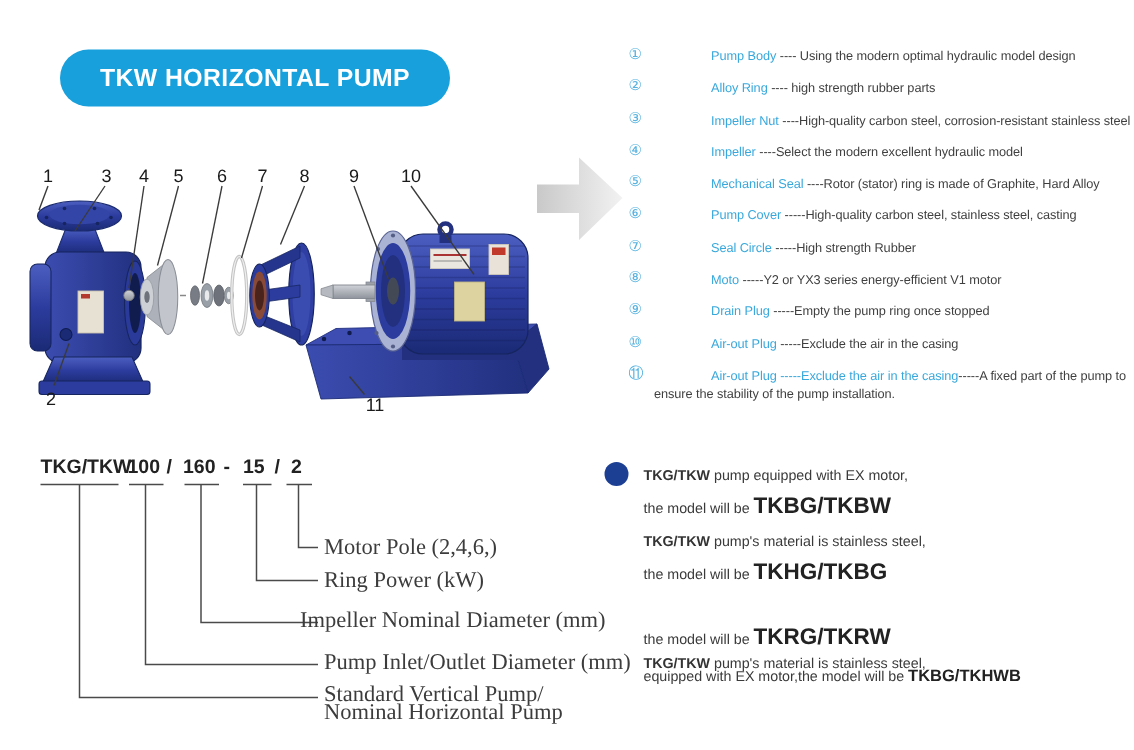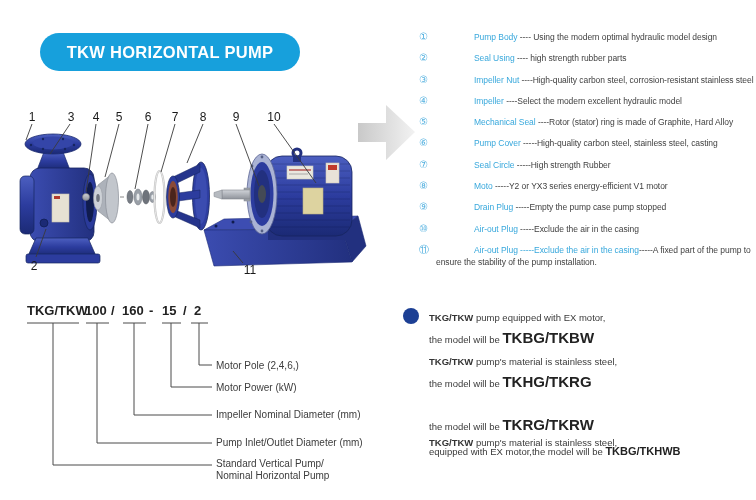--- a/index.html
+++ b/index.html
@@ -21,21 +21,21 @@
   .part-item { position:relative; padding-left:17px; font-size:8.5px; line-height:12px;
                letter-spacing:-0.05px; color:#3f3f3f; margin-bottom:9.3px; }
   .part-num { position:absolute; left:0; top:0; color:#56b2e0; font-size:10px; line-height:12px; }
   .part-name { color:#38a8dc;margin-left:38px; }
   .part-desc { color:#3f3f3f; }
 
   
   .model-seg { position:absolute; top:303px; font-size:13px; font-weight:bold; color:#222; white-space:nowrap; }
   .model-sep { position:absolute; top:303px; font-size:13px; font-weight:bold; color:#222; }
   .nomo-svg { position:absolute; left:0; top:295px; }
-  .model-label { position:absolute; font-size:10px; color:#3c3c3c; line-height:11.5px; white-space:nowrap; }
+  .model-label { position:absolute; font-size:15px; color:#3c3c3c; line-height:11.5px; white-space:nowrap;font-family:Liberation Serif, serif; }
 
   
   .bullet { position:absolute; left:403px; top:308px; width:16px; height:16px;
             border-radius:50%; background:#1c3f94; }
   .note-line { position:absolute; left:429px; font-size:9.5px; color:#3a3a3a; white-space:nowrap; }
   .note-lead { font-weight:bold; color:#333; }
   .note-code { font-weight:bold; font-size:15px; color:#222; }
   .note-code.big { font-size:11px; }
 </style>
 </head>
@@ -200,42 +200,42 @@
     </g>
 
     <polygon points="358,123 386,123 386,105 415,132 386,160 386,142 358,142" fill="url(#gArrow)"></polygon>
   </svg>
 
   <div class="parts-list">
     <div class="part-item">
       <span class="part-num">①</span><span class="part-name">Pump Body</span><span class="part-desc"> ---- Using the modern optimal hydraulic model design</span>
     </div>
     <div class="part-item">
-      <span class="part-num">②</span><span class="part-name">Seal Using</span><span class="part-desc"> ---- high strength rubber parts</span>
+      <span class="part-num">②</span><span class="part-name">Alloy Ring</span><span class="part-desc"> ---- high strength rubber parts</span>
     </div>
     <div class="part-item">
       <span class="part-num">③</span><span class="part-name">Impeller Nut</span><span class="part-desc"> ----High-quality carbon steel, corrosion-resistant stainless steel</span>
     </div>
     <div class="part-item">
       <span class="part-num">④</span><span class="part-name">Impeller</span><span class="part-desc"> ----Select the modern excellent hydraulic model</span>
     </div>
     <div class="part-item">
       <span class="part-num">⑤</span><span class="part-name">Mechanical Seal</span><span class="part-desc"> ----Rotor (stator) ring is made of Graphite, Hard Alloy</span>
     </div>
     <div class="part-item">
       <span class="part-num">⑥</span><span class="part-name">Pump Cover</span><span class="part-desc"> -----High-quality carbon steel, stainless steel, casting</span>
     </div>
     <div class="part-item">
       <span class="part-num">⑦</span><span class="part-name">Seal Circle</span><span class="part-desc"> -----High strength Rubber</span>
     </div>
     <div class="part-item">
       <span class="part-num">⑧</span><span class="part-name">Moto</span><span class="part-desc"> -----Y2 or YX3 series energy-efficient V1 motor</span>
     </div>
     <div class="part-item">
-      <span class="part-num">⑨</span><span class="part-name">Drain Plug</span><span class="part-desc"> -----Empty the pump case pump stopped</span>
+      <span class="part-num">⑨</span><span class="part-name">Drain Plug</span><span class="part-desc"> -----Empty the pump ring once stopped</span>
     </div>
     <div class="part-item">
       <span class="part-num">⑩</span><span class="part-name">Air-out Plug</span><span class="part-desc"> -----Exclude the air in the casing</span>
     </div>
     <div class="part-item">
       <span class="part-num">⑪</span><span class="part-name">Air-out Plug -----Exclude the air in the casing</span><span class="part-desc">-----A fixed part of the pump to ensure the stability of the pump installation.</span>
     </div>
   </div>
 
   <span class="model-seg" style="left:27px">TKG/TKW</span>
@@ -251,31 +251,31 @@
     <g stroke="#4a4a4a" stroke-width="1" fill="none">
       <path d="M27,323 H79 M53,323 V465 H212"></path>
       <path d="M86,323 H109 M97,323 V443 H212"></path>
       <path d="M123,323 H146 M134,323 V415 H212"></path>
       <path d="M162,323 H181 M171,323 V387 H212"></path>
       <path d="M191,323 H208 M199,323 V365 H212"></path>
     </g>
   </svg>
 
   <span class="model-label" style="left:216px; top:360px">Motor Pole (2,4,6,)</span>
-  <span class="model-label" style="left:216px; top:382px">Motor Power (kW)</span>
-  <span class="model-label" style="left:216px; top:409px">Impeller Nominal Diameter (mm)</span>
+  <span class="model-label" style="left:216px; top:382px">Ring Power (kW)</span>
+  <span class="model-label" style="left:200px; top:409px">Impeller Nominal Diameter (mm)</span>
   <span class="model-label" style="left:216px; top:437px">Pump Inlet/Outlet Diameter (mm)</span>
   <span class="model-label" style="left:216px; top:458px">
     <span style="display:block">Standard Vertical Pump/</span>
     <span style="display:block">Nominal Horizontal Pump</span>
   </span>
 
   <div class="bullet"></div>
 
   <div class="note-line" style="top:307px"><span class="note-lead">TKG/TKW</span><span> pump equipped with EX motor,</span><span class="note-code"></span></div>
   <div class="note-line" style="top:329px"><span class="note-lead"></span><span>the model will be </span><span class="note-code">TKBG/TKBW</span></div>
   <div class="note-line" style="top:351px"><span class="note-lead">TKG/TKW</span><span> pump's material is stainless steel,</span><span class="note-code"></span></div>
-  <div class="note-line" style="top:373px"><span class="note-lead"></span><span>the model will be </span><span class="note-code">TKHG/TKRG</span></div>
+  <div class="note-line" style="top:373px"><span class="note-lead"></span><span>the model will be </span><span class="note-code">TKHG/TKBG</span></div>
   <div class="note-line" style="top:416px"><span class="note-lead"></span><span>the model will be </span><span class="note-code">TKRG/TKRW</span></div>
   <div class="note-line" style="top:432px"><span class="note-lead">TKG/TKW</span><span> pump's material is stainless steel,</span><span class="note-code"></span></div>
   <div class="note-line" style="top:445px"><span class="note-lead"></span><span>equipped with EX motor,the model will be </span><span class="note-code big">TKBG/TKHWB</span></div>
 
 </div>
 
 </body></html>

